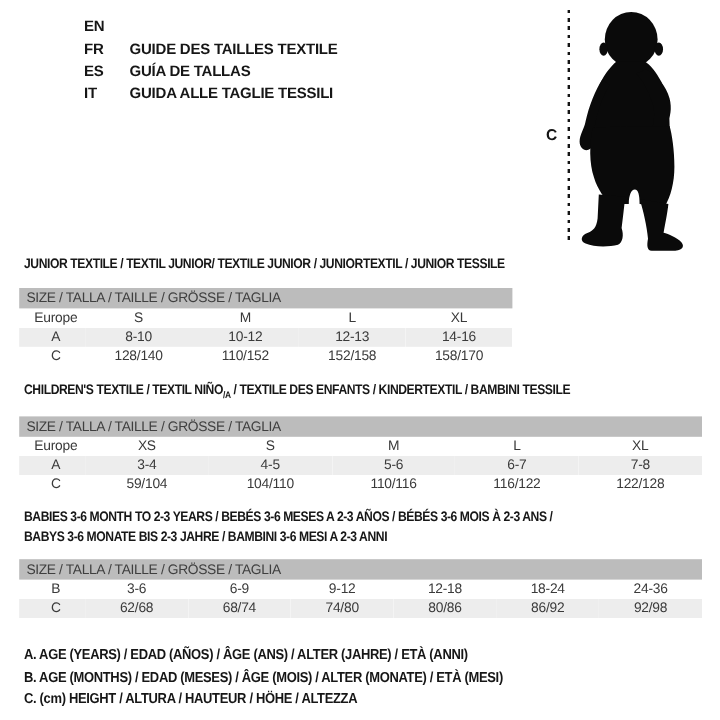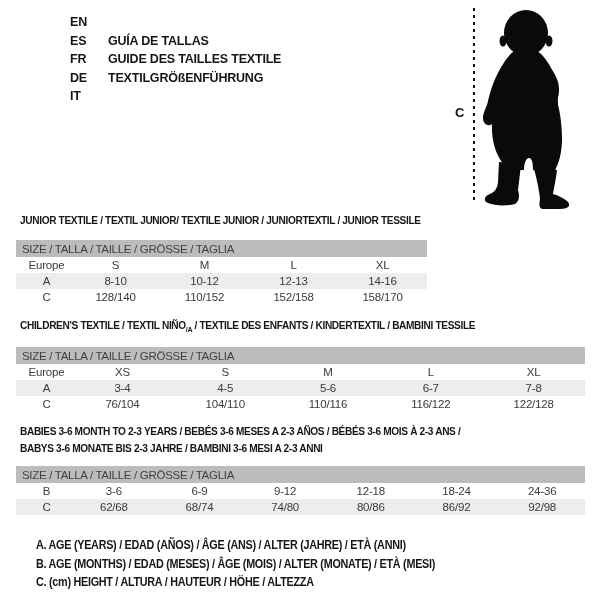--- a/index.html
+++ b/index.html
@@ -39,49 +39,46 @@
     background:#bcbcbc;color:#3f3f3f;font-weight:normal;text-align:left;
     font-size:11.5px;letter-spacing:-0.3px;height:17px;padding:0 0 0 6px;box-sizing:border-box;
   }
   table.size-table td{
     font-size:11.5px;letter-spacing:-0.2px;color:#3a3a3a;text-align:center;
     height:16px;line-height:16px;padding:0;overflow:hidden;
   }
   table.size-table td:first-child{text-align:center;padding-left:6px;}
   table.size-table tbody tr:nth-child(2){background:#ededed;}
   
-  .footnotes{position:absolute;left:36px;top:536px;}
+  .footnotes{position:absolute;left:20px;top:536px;}
   .footnote{
     font-size:12px;font-weight:bold;letter-spacing:-0.3px;line-height:18.5px;
     white-space:nowrap;color:#161616;transform:scaleX(0.9);transform-origin:left center;
   }
 </style>
 </head>
 <body>
 
 <div class="page">
 
   <div class="lang-header">
       <div class="lang-row">
       <span class="lang-code">EN</span>
     </div>
       <div class="lang-row">
+      <span class="lang-code">FR</span>
+      <span class="lang-label">GUIDE DES TAILLES TEXTILE</span>
+    </div>
+      <div class="lang-row">
       <span class="lang-code">ES</span>
       <span class="lang-label">GUÍA DE TALLAS</span>
     </div>
       <div class="lang-row">
-      <span class="lang-code">FR</span>
-      <span class="lang-label">GUIDE DES TAILLES TEXTILE</span>
-    </div>
-      <div class="lang-row">
-      <span class="lang-code">DE</span>
-      <span class="lang-label">TEXTILGRÖßENFÜHRUNG</span>
-    </div>
-      <div class="lang-row">
       <span class="lang-code">IT</span>
+      <span class="lang-label">GUIDA ALLE TAGLIE TESSILI</span>
     </div>
     </div>
 
   <div class="figure">
     <div class="dash-line"></div>
     <div class="c-label">C</div>
     <svg class="baby" viewBox="0 0 95 206" aria-hidden="true">
       <g fill="#0a0a0a">
         <ellipse cx="47" cy="27" rx="22" ry="23"></ellipse>
         <ellipse cx="24" cy="35" rx="3.5" ry="5.5"></ellipse>
@@ -165,21 +162,21 @@
           <tr>
             <td>A</td>
             <td>3-4</td>
             <td>4-5</td>
             <td>5-6</td>
             <td>6-7</td>
             <td>7-8</td>
           </tr>
           <tr>
             <td>C</td>
-            <td>76/104</td>
+            <td>59/104</td>
             <td>104/110</td>
             <td>110/116</td>
             <td>116/122</td>
             <td>122/128</td>
           </tr>
         </tbody>
     </table>
   </div>
 
   <div class="tbl-title" id="title-babies">

